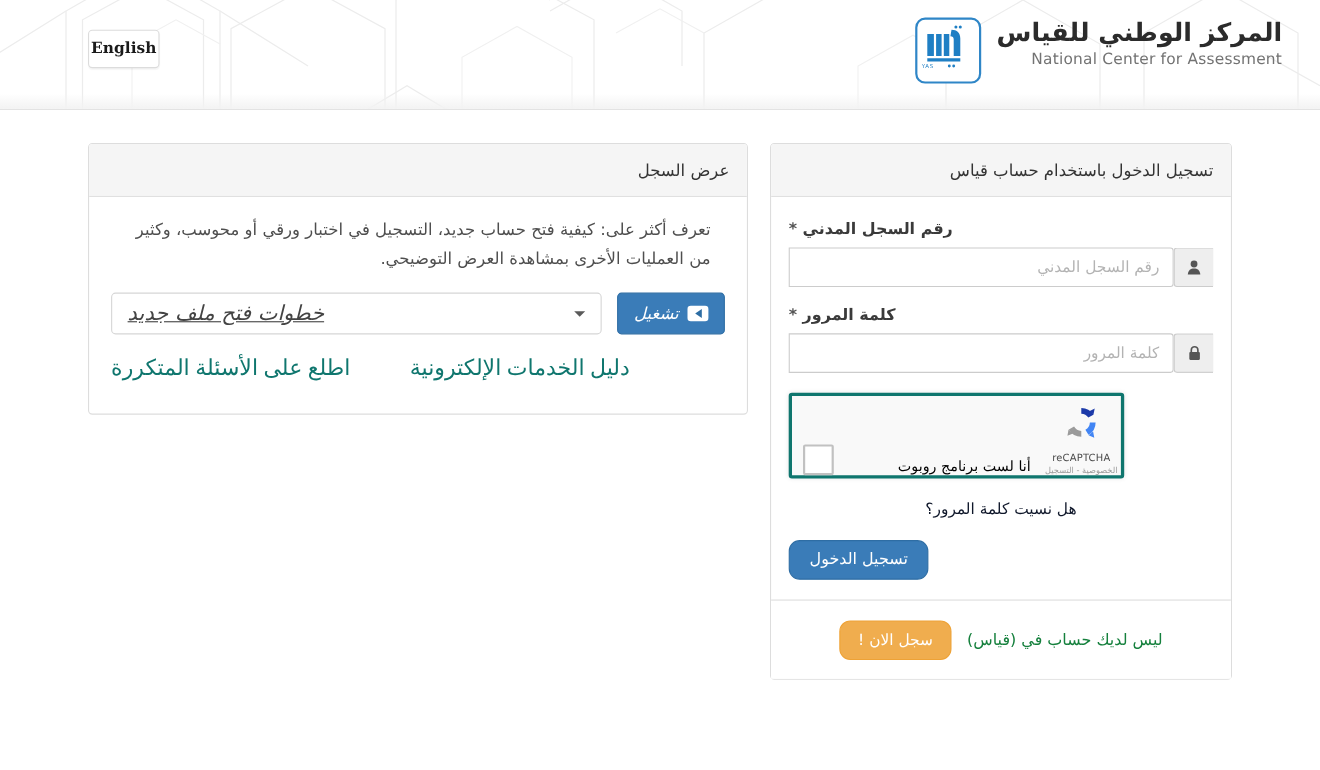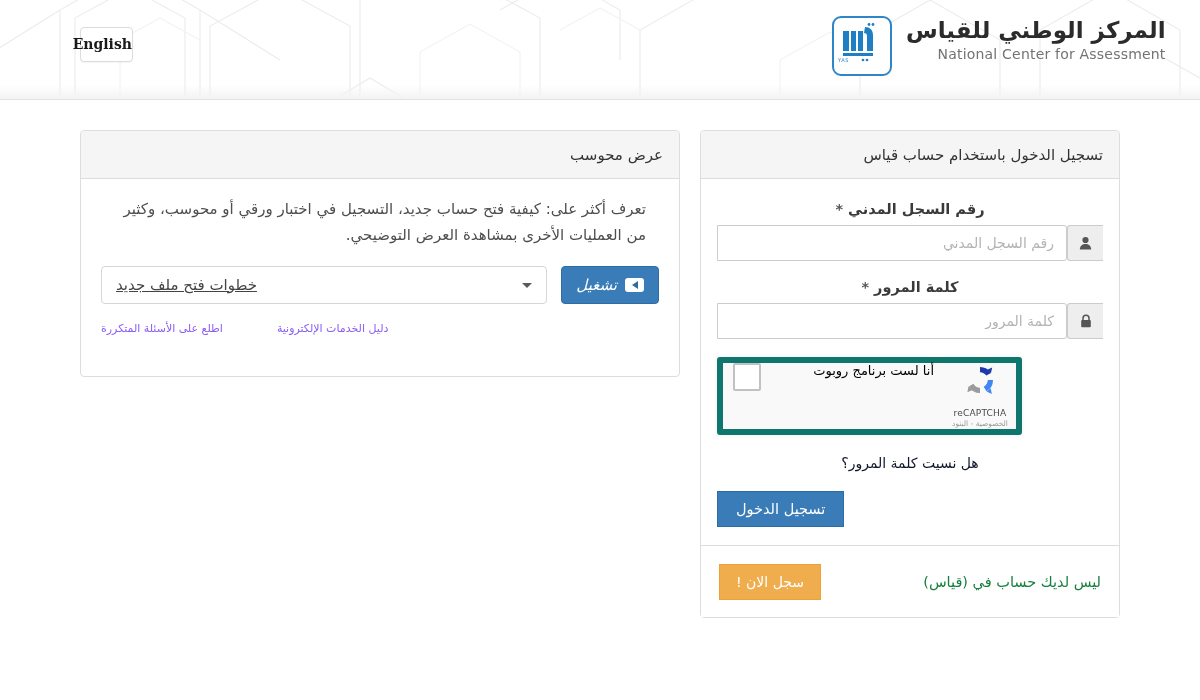--- a/index.html
+++ b/index.html
@@ -31,21 +31,21 @@
     position: absolute;
     left: 0; right: 0; bottom: 0;
     height: 14px;
     background: linear-gradient(to bottom, rgba(246,246,246,0) 0%, #f3f3f3 100%);
     pointer-events: none;
   }
   .lang-btn {
     position: absolute;
     top: 27px;
     left: 80px;
-    width: 53px;
+    width: 65px;
     height: 35px;
     background: #ffffff;
     border: 1px solid #dcdcdc;
     border-radius: 4px;
     font-family: "DejaVu Serif", "Liberation Serif", serif;
     font-size: 14px;
     font-weight: bold;
     color: #1a1a1a;
     cursor: pointer;
     line-height: 33px;
@@ -125,21 +125,21 @@
     top: 30px;
     width: 420px;
     height: 488px;
   }
   #login-panel .panel-body { padding: 18px 16px 10px 16px; }
 
   .field-label {
     font-size: 14.5px;
     font-weight: bold;
     color: #3a3a3a;
-    text-align: center;
+    text-align: left;
     margin: 4px 0 8px 0;
   }
   .field-label .req { color: #555; font-weight: bold; }
 
   .input-group {
     display: flex;
     flex-direction: row;
     width: 100%;
     height: 36px;
     margin-bottom: 18px;
@@ -170,28 +170,28 @@
     outline: none;
     font-family: "DejaVu Sans", "Liberation Sans", sans-serif;
   }
   .input-group input::placeholder { color: #b3b3b3; }
 
   
   .recaptcha-box {
     width: 305px;
     height: 78px;
     background: #f9f9f9;
-    border: 6px solid #0f766e;
+    border: 3px solid #0f766e;
     border-radius: 3px;
     margin: 6px 0 0 auto;
     margin-right: auto;
     margin-left: 0;
     display: flex;
     flex-direction: row-reverse;
-    align-items: flex-start;
+    align-items: flex-end;
     box-shadow: 0 0 4px rgba(0,0,0,.08);
     position: relative;
     right: 0;
   }
   .rc-checkbox {
     width: 28px; height: 28px;
     background: #ffffff;
     border: 2px solid #c1c1c1;
     border-radius: 2px;
     margin: 0 14px 0 10px;
@@ -233,21 +233,21 @@
     margin-top: 20px;
     font-size: 14px;
     color: #0f172a;
     text-align: center;
     text-decoration: none;
     cursor: pointer;
   }
 
   .btn {
     border: none;
-    border-radius: 0;
+    border-radius: 10px;
     cursor: pointer;
     font-family: "DejaVu Sans", "Liberation Sans", sans-serif;
   }
   .btn-primary {
     background: #3a7cb8;
     border: 1px solid #2e6da4;
     color: #ffffff;
   }
   #login-submit {
     margin-top: 20px;
@@ -258,21 +258,21 @@
 
   .panel-footer {
     position: absolute;
     left: 0; right: 0; bottom: 0;
     height: 72px;
     background: #ffffff;
     border-top: 1px solid #dddddd;
     display: flex;
     flex-direction: row-reverse;
     align-items: center;
-    justify-content: space-between;
+    justify-content: center;
     padding: 0 18px;
     gap: 14px;
   }
   .footer-text {
     font-size: 14.5px;
     color: #15803d;
     white-space: nowrap;
   }
   .btn-warning {
     background: #f0ad4e;
@@ -311,23 +311,24 @@
     border-radius: 4px;
     background: #ffffff;
     display: flex;
     flex-direction: row-reverse;
     align-items: center;
     justify-content: space-between;
     padding: 0 14px;
     cursor: pointer;
   }
   .demo-select-text {
-    font-size: 15px;
+    font-size: 19px;
     color: #444444;
     text-decoration: underline;
+    font-style: italic;
   }
   .caret {
     width: 0; height: 0;
     border-left: 5px solid transparent;
     border-right: 5px solid transparent;
     border-top: 5px solid #5a5a5a;
   }
   #play-button {
     flex: none;
     background: #3a7cb8;
@@ -358,25 +359,26 @@
     border-bottom: 4px solid transparent;
     border-right: 6px solid #2d6da3;
   }
   .demo-links {
     display: flex;
     flex-direction: row-reverse;
     gap: 54px;
     padding-right: 4px;
   }
   .demo-links a {
-    font-size: 11px;
-    color: #8b5cf6;
+    font-size: 20px;
+    color: #0f766e;
     text-decoration: none;
     cursor: pointer;
     white-space: nowrap;
+    font-family: Liberation Serif, serif;
   }
 </style>
 </head>
 <body>
 
 <div class="site-header">
 
   <svg class="header-pattern" width="1200" height="100" viewBox="0 0 1200 100" preserveAspectRatio="none">
     <g stroke="#ececec" stroke-width="1.1" fill="none">
       <path d="M60 120 L60 10 L130 -30 L200 10 L200 120"></path>
@@ -472,37 +474,37 @@
         <div class="rc-brand">
           <svg class="rc-logo" width="34" height="34" viewBox="0 0 34 34">
             <path d="M17 4 a13 13 0 0 1 11 6 l-4.6 2.6 A8.2 8.2 0 0 0 17 9.2 z" fill="#1c3aa9"></path>
             <path d="M28 10 l1.2 -5.6 -5 2.4 z" fill="#1c3aa9"></path>
             <path d="M17 30 a13 13 0 0 1 -11.3 -6.6 l4.7 -2.6 A8.2 8.2 0 0 0 17 24.8 z" fill="#9b9b9b"></path>
             <path d="M5.4 23.5 l-1 5.7 5.1 -2.2 z" fill="#9b9b9b"></path>
             <path d="M30 17 a13 13 0 0 1 -6.5 11.3 l-2.8 -4.6 A8.2 8.2 0 0 0 24.8 17 z" fill="#4285f4"></path>
             <path d="M23.6 28.6 l5.2 2.3 -1.1 -5.7 z" fill="#4285f4"></path>
           </svg>
           <div class="rc-name">reCAPTCHA</div>
-          <div class="rc-terms">الخصوصية - البنود</div>
+          <div class="rc-terms">الخصوصية - التسجيل</div>
         </div>
       </div>
 
       <a class="forgot-link">هل نسيت كلمة المرور؟</a>
 
       <button class="btn btn-primary" id="login-submit">تسجيل الدخول</button>
     </div>
 
     <div class="panel-footer">
       <button class="btn btn-warning">سجل الان !</button>
       <span class="footer-text">ليس لديك حساب في (قياس)</span>
     </div>
   </div>
 
   <div class="panel" id="demo-panel">
-    <div class="panel-heading">عرض محوسب</div>
+    <div class="panel-heading">عرض السجل</div>
 
     <div class="panel-body">
       <p class="demo-desc">تعرف أكثر على: كيفية فتح حساب جديد، التسجيل في اختبار ورقي أو محوسب، وكثير من العمليات الأخرى بمشاهدة العرض التوضيحي.</p>
 
       <div class="demo-row">
         <div class="demo-select">
           <span class="demo-select-text">خطوات فتح ملف جديد</span>
           <span class="caret"></span>
         </div>
         <button class="btn" id="play-button">

